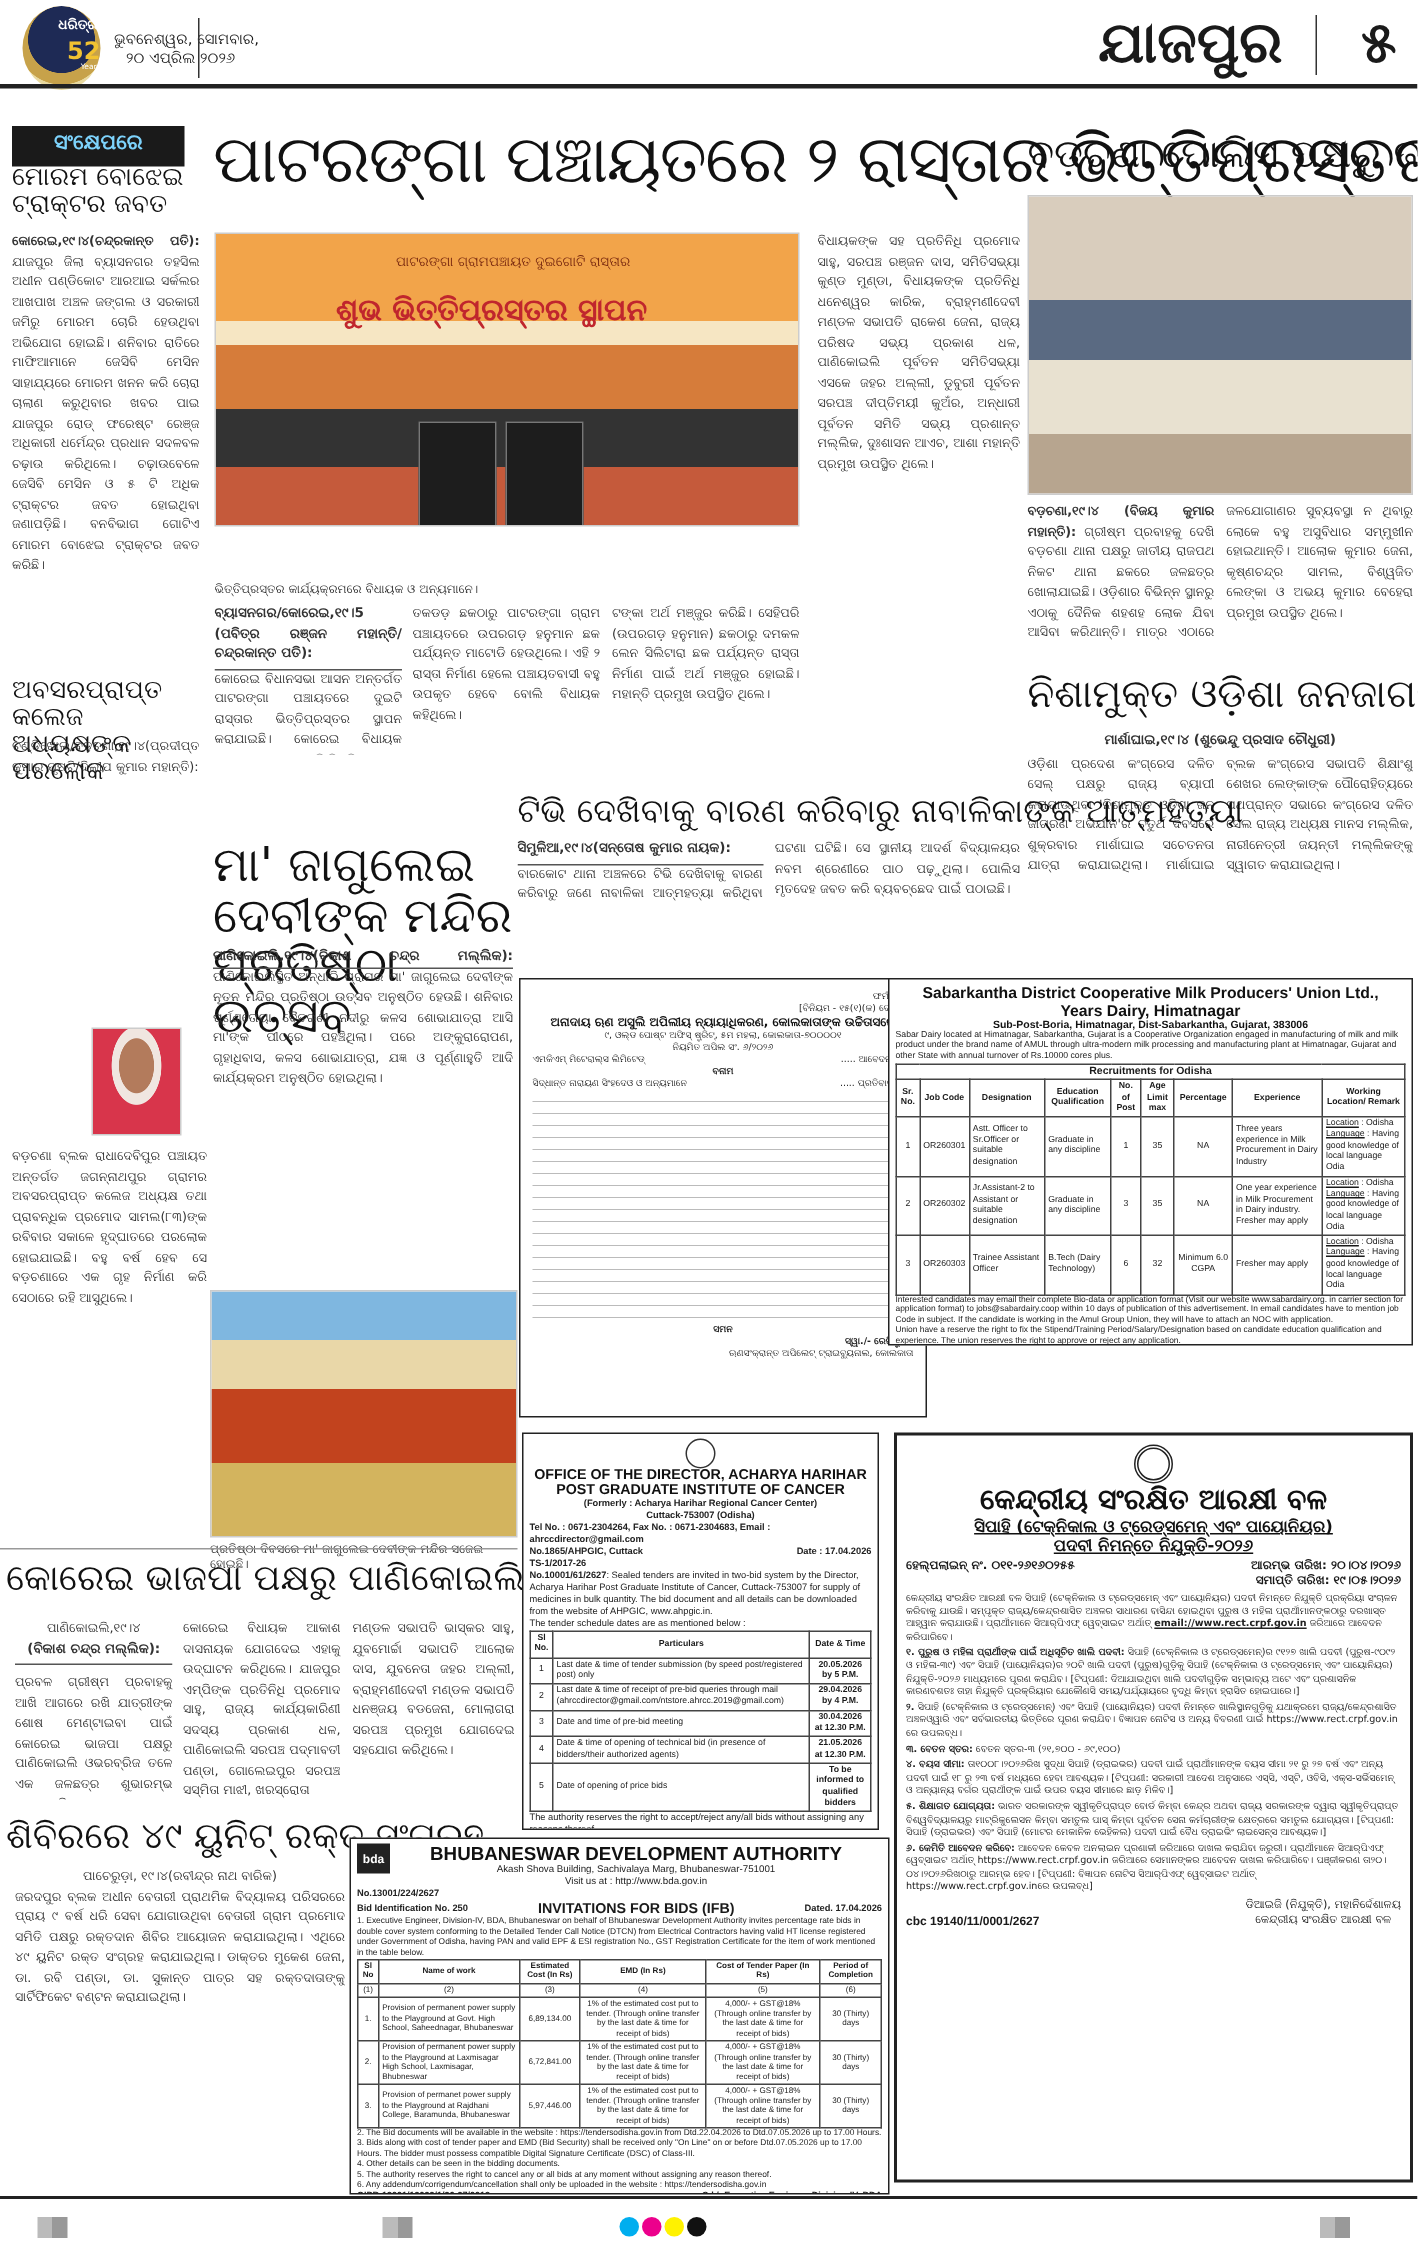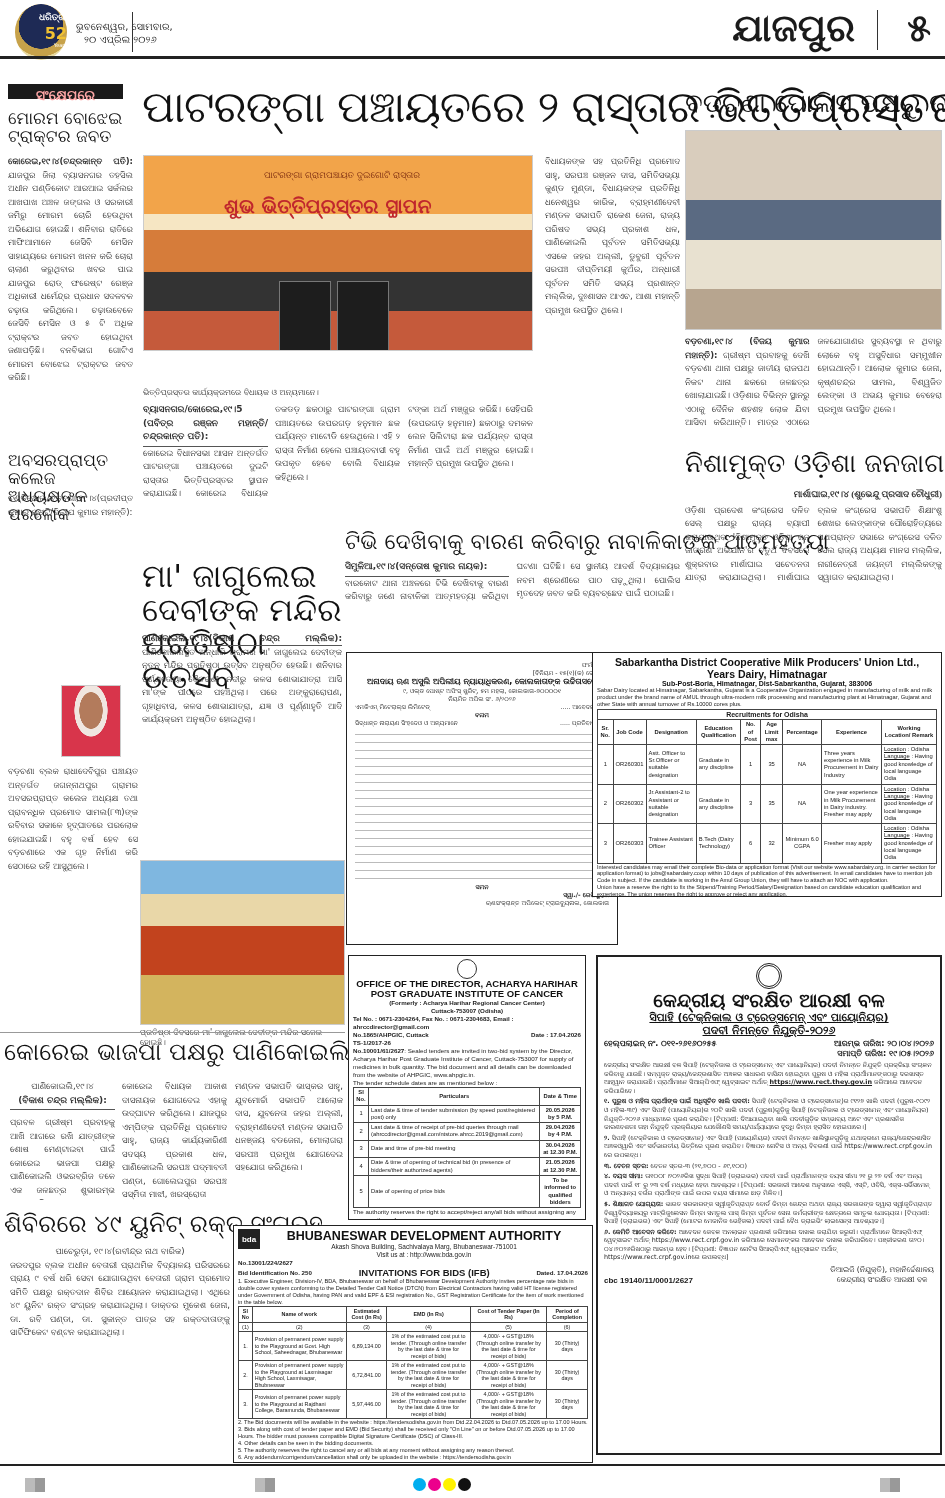--- a/index.html
+++ b/index.html
@@ -12,21 +12,21 @@
   .logo span { position: absolute; width: 100%; text-align: right; color: #f1c232; }
   .logo .l1 { top: 8px; font-size: 9px; color: #fff; font-weight: bold; }
   .logo .l2 { top: 20px; font-size: 16px; font-weight: bold; }
   .logo .l3 { top: 38px; font-size: 5px; color: #fff; }
   .dateline { left: 76px; top: 20px; font-size: 10px; line-height: 13px; }
   .vline1 { left: 132px; top: 12px; width: 1px; height: 40px; background: #333; }
   .page-title { right: 90px; top: 6px; font-size: 38px; font-weight: bold; font-family: "DejaVu Sans", sans-serif; }
   .page-num { right: 14px; top: 6px; font-size: 38px; font-weight: bold; }
   .vline2 { right: 67px; top: 10px; width: 1px; height: 40px; background: #333; }
   .rule { left: 0; width: 945px; background: #222; }
-  .section-tag { left: 8px; top: 84px; width: 115px; height: 15px; background: #1a1a1a; color: #fca5a5; font-size: 14px; font-weight: bold; text-align: center; line-height: 22px; }
+  .section-tag { left: 8px; top: 84px; width: 115px; height: 27px; background: #1a1a1a; color: #7dd3fc; font-size: 14px; font-weight: bold; text-align: center; line-height: 22px; }
   .headline { font-weight: bold; line-height: 1.05; color: #111; font-family: "DejaVu Sans", sans-serif; }
   .h-lg { font-size: 44px; letter-spacing: -1px; }
   .h-md { font-size: 26px; }
   .h-sm { font-size: 18px; }
   .body-text { font-size: 8.5px; line-height: 13.5px; color: #333; text-align: justify; overflow: hidden; }
   .dateline-byline { font-size: 9px; font-weight: bold; border-bottom: 1px solid #555; padding-bottom: 2px; }
   .photo { overflow: hidden; border: 1px solid #ccc; }
   .photo1 { left: 143px; top: 155px; width: 390px; height: 196px;
     background: linear-gradient(180deg, #f2a44a 0 30%, #f6e6c3 30% 38%, #d67c3a 38% 60%, #333 60% 80%, #c55a3b 80% 100%); }
   .banner-text { position: absolute; left: 80px; top: 38px; font-size: 20px; color: #c0262d; font-weight: bold; }
@@ -102,21 +102,21 @@
 
 <div class="abs headline h-md" style="left:685px;top:90px;width:260px;font-weight:normal;white-space:nowrap;">ବଡ଼ଚଣା ପୋଲିସ ପକ୍ଷରୁ ଜଳଛତ୍ର</div>
 <div class="abs photo photo2"></div>
 <div class="abs body-text" style="left:685px;top:335px;width:257px;height:110px;column-count:2;column-gap:8px;">
   <b>ବଡ଼ଚଣା,୧୯।୪ (ବିଜୟ କୁମାର ମହାନ୍ତି):</b>
   <span>ଗ୍ରୀଷ୍ମ ପ୍ରବାହକୁ ଦେଖି ବଡ଼ଚଣା ଥାନା ପକ୍ଷରୁ ଜାତୀୟ ରାଜପଥ ନିକଟ ଥାନା ଛକରେ ଜଳଛତ୍ର ଖୋଲାଯାଇଛି। ଓଡ଼ିଶାର ବିଭିନ୍ନ ସ୍ଥାନରୁ ଏଠାକୁ ଦୈନିକ ଶହଶହ ଲୋକ ଯିବା ଆସିବା କରିଥାନ୍ତି। ମାତ୍ର ଏଠାରେ ଜଳଯୋଗାଣର ସୁବ୍ୟବସ୍ଥା ନ ଥିବାରୁ ଲୋକେ ବହୁ ଅସୁବିଧାର ସମ୍ମୁଖୀନ ହୋଇଥାନ୍ତି। ଆଲୋକ କୁମାର ଜେନା, କୃଷ୍ଣଚନ୍ଦ୍ର ସାମଲ, ବିଶ୍ୱଜିତ ଲେଙ୍କା ଓ ଅଭୟ କୁମାର ବେହେରା ପ୍ରମୁଖ ଉପସ୍ଥିତ ଥିଲେ।</span>
 </div>
 
 <div class="abs headline h-md" style="left:685px;top:450px;width:260px;font-weight:normal;white-space:nowrap;">ନିଶାମୁକ୍ତ ଓଡ଼ିଶା ଜନଜାଗରଣ ଅଭିଯାନ</div>
 <div class="abs body-text" style="left:685px;top:488px;width:257px;height:160px;column-count:2;column-gap:8px;">
-  <div class="dateline-byline" style="column-span:all;text-align:right;border:none;font-family:Liberation Serif, serif;">ମାର୍ଶାଘାଇ,୧୯।୪ (ଶୁଭେନ୍ଦୁ ପ୍ରସାଦ ଚୌଧୁରୀ)</div>
+  <div class="dateline-byline" style="column-span:all;text-align:center;border:none;">ମାର୍ଶାଘାଇ,୧୯।୪ (ଶୁଭେନ୍ଦୁ ପ୍ରସାଦ ଚୌଧୁରୀ)</div>
   <span>ଓଡ଼ିଶା ପ୍ରଦେଶ କଂଗ୍ରେସ ଦଳିତ ସେଲ୍ ପକ୍ଷରୁ ରାଜ୍ୟ ବ୍ୟାପୀ କରାଯାଉଥିବା 'ନିଶାମୁକ୍ତ ଓଡ଼ିଶା ଜନ ଜାଗରଣ ଅଭିଯାନ'ର ଚତୁର୍ଥ ଦିବସରେ ଶୁକ୍ରବାର ମାର୍ଶାଘାଇ ସଚେତନତା ଯାତ୍ରା କରାଯାଇଥିଲା। ମାର୍ଶାଘାଇ ବ୍ଲକ କଂଗ୍ରେସ ସଭାପତି ଶିକ୍ଷାଂଶୁ ଶେଖର ଲେଙ୍କାଙ୍କ ପୌରୋହିତ୍ୟରେ ପଥପ୍ରାନ୍ତ ସଭାରେ କଂଗ୍ରେସ ଦଳିତ ସେଲ ରାଜ୍ୟ ଅଧ୍ୟକ୍ଷ ମାନସ ମଲ୍ଲିକ, ନାରୀନେତ୍ରୀ ଜୟନ୍ତୀ ମଲ୍ଲିକଙ୍କୁ ସ୍ୱାଗତ କରାଯାଇଥିଲା।</span>
 </div>
 
 <div class="abs headline h-md" style="left:142px;top:560px;width:200px;font-size:32px;font-weight:normal;">ମା' ଜାଗୁଲେଇ ଦେବୀଙ୍କ ମନ୍ଦିର ପ୍ରତିଷ୍ଠା ଉତ୍ସବ</div>
 <div class="abs body-text" style="left:142px;top:632px;width:200px;height:225px;">
   <div class="dateline-byline" style="display:inline;">ପାଣିକୋଇଲି,୧୯।୪(ବିକାଶ ଚନ୍ଦ୍ର ମଲ୍ଲିକ):</div>
   <span>ପାଣିକୋଇଲିସ୍ଥିତ ଅନ୍ଧାରି ଗ୍ରାମର ମା' ଜାଗୁଲେଇ ଦେବୀଙ୍କ ନୂତନ ମନ୍ଦିର ପ୍ରତିଷ୍ଠା ଉତ୍ସବ ଅନୁଷ୍ଠିତ ହେଉଛି। ଶନିବାର ପୂର୍ଣ୍ଣତୋୟା ବୈତରଣୀ ନଦୀରୁ କଳସ ଶୋଭାଯାତ୍ରା ଆସି ମା'ଙ୍କ ପୀଠରେ ପହଞ୍ଚିଥିଲା। ପରେ ଅଙ୍କୁରାରୋପଣ, ଗୃହାଧିବାସ, କଳସ ଶୋଭାଯାତ୍ରା, ଯଜ୍ଞ ଓ ପୂର୍ଣ୍ଣାହୁତି ଆଦି କାର୍ଯ୍ୟକ୍ରମ ଅନୁଷ୍ଠିତ ହୋଇଥିଲା।</span>
 </div>
 <div class="abs photo photo4"></div>
 <div class="abs caption" style="left:140px;top:1028px;width:205px;">ପ୍ରତିଷ୍ଠା ଦିବସରେ ମା' ଜାଗୁଲେଇ ଦେବୀଙ୍କ ମନ୍ଦିର ସଜେଇ ହୋଇଛି।</div>
@@ -285,21 +285,21 @@
   <div style="width:26px;height:26px;margin:2px auto 0;border:3px double #222;border-radius:50%;"></div>
   <div class="ad-title" style="font-size:19px;line-height:22px;">କେନ୍ଦ୍ରୀୟ ସଂରକ୍ଷିତ ଆରକ୍ଷୀ ବଳ</div>
   <div class="ad-title" style="font-size:11px;text-decoration:underline;">ସିପାହି (ଟେକ୍ନିକାଲ ଓ ଟ୍ରେଡ୍‌ସମେନ୍ ଏବଂ ପାୟୋନିୟର)</div>
   <div class="ad-title" style="font-size:11px;text-decoration:underline;">ପଦବୀ ନିମନ୍ତେ ନିଯୁକ୍ତି-୨୦୨୬</div>
   <div style="display:flex;justify-content:space-between;font-size:8px;font-weight:bold;margin-top:2px;">
     <span>ହେଲ୍ପଲାଇନ୍ ନଂ. ୦୧୧-୨୬୧୬୦୨୫୫</span>
     <span style="text-align:right;"><span>ଆରମ୍ଭ ତାରିଖ: ୨୦।୦୪।୨୦୨୬</span><br><span>ସମାପ୍ତି ତାରିଖ: ୧୯।୦୫।୨୦୨୬</span></span>
   </div>
   <div class="ad-small" style="font-size:6.4px;line-height:8.6px;margin-top:2px;">
     <span>କେନ୍ଦ୍ରୀୟ ସଂରକ୍ଷିତ ଆରକ୍ଷୀ ବଳ ସିପାହି (ଟେକ୍ନିକାଲ ଓ ଟ୍ରେଡ୍‌ସମେନ୍ ଏବଂ ପାୟୋନିୟର) ପଦବୀ ନିମନ୍ତେ ନିଯୁକ୍ତି ପ୍ରକ୍ରିୟା ସଂଚାଳନ କରିବାକୁ ଯାଉଛି। ସମ୍ପୃକ୍ତ ରାଜ୍ୟ/କେନ୍ଦ୍ରଶାସିତ ଅଞ୍ଚଳର ସାଧାରଣ ବାସିନ୍ଦା ହୋଇଥିବା ପୁରୁଷ ଓ ମହିଳା ପ୍ରାର୍ଥୀମାନଙ୍କଠାରୁ ଦରଖାସ୍ତ ଆହ୍ୱାନ କରାଯାଉଛି। ପ୍ରାର୍ଥୀମାନେ ସିଆର୍‌ପିଏଫ୍ ୱେବ୍‌ସାଇଟ ଅର୍ଥାତ୍</span>
-    <span class="link-u">https://www.rect.they.gov.in</span><span> ଜରିଆରେ ଆବେଦନ କରିପାରିବେ।</span>
+    <span class="link-u">email://www.rect.crpf.gov.in</span><span> ଜରିଆରେ ଆବେଦନ କରିପାରିବେ।</span>
   </div>
   <div id="crpf-points">
       <div class="ad-small" style="font-size: 6.4px; line-height: 8.6px; margin-top: 2px;"><b>୧. ପୁରୁଷ ଓ ମହିଳା ପ୍ରାର୍ଥୀଙ୍କ ପାଇଁ ଅଧିସୂଚିତ ଖାଲି ପଦବୀ:</b> ସିପାହି (ଟେକ୍ନିକାଲ ଓ ଟ୍ରେଡ୍‌ସମେନ୍)ର ୯୧୨୭ ଖାଲି ପଦବୀ (ପୁରୁଷ-୯୦୯୨ ଓ ମହିଳା-୩୯) ଏବଂ ସିପାହି (ପାୟୋନିୟର)ର ୨୦ଟି ଖାଲି ପଦବୀ (ପୁରୁଷ)ଗୁଡ଼ିକୁ ସିପାହି (ଟେକ୍ନିକାଲ ଓ ଟ୍ରେଡ୍‌ସମେନ୍ ଏବଂ ପାୟୋନିୟର) ନିଯୁକ୍ତି-୨୦୨୬ ମାଧ୍ୟମରେ ପୂରଣ କରାଯିବ। [ଟିପ୍ପଣୀ: ଦିଆଯାଇଥିବା ଖାଲି ପଦବୀଗୁଡ଼ିକ ସମ୍ଭାବ୍ୟ ଅଟେ ଏବଂ ପ୍ରଶାସନିକ କାରଣବଶତଃ ତାହା ନିଯୁକ୍ତି ପ୍ରକ୍ରିୟାର ଯେକୌଣସି ସମୟ/ପର୍ଯ୍ୟାୟରେ ବୃଦ୍ଧି କିମ୍ବା ହ୍ରାସିତ ହୋଇପାରେ।]</div>
       <div class="ad-small" style="font-size: 6.4px; line-height: 8.6px; margin-top: 2px;"><b>୨. </b> ସିପାହି (ଟେକ୍ନିକାଲ ଓ ଟ୍ରେଡ୍‌ସମେନ୍) ଏବଂ ସିପାହି (ପାୟୋନିୟର) ପଦବୀ ନିମନ୍ତେ ଖାଲିସ୍ଥାନଗୁଡ଼ିକୁ ଯଥାକ୍ରମେ ରାଜ୍ୟ/କେନ୍ଦ୍ରଶାସିତ ଅଞ୍ଚଳଓ୍ୱାରି ଏବଂ ସର୍ବଭାରତୀୟ ଭିତ୍ତିରେ ପୂରଣ କରାଯିବ। ବିଜ୍ଞାପନ ନୋଟିସ ଓ ଅନ୍ୟ ବିବରଣୀ ପାଇଁ https://www.rect.crpf.gov.in ରେ ଉପଲବ୍ଧ।</div>
       <div class="ad-small" style="font-size: 6.4px; line-height: 8.6px; margin-top: 2px;"><b>୩. ବେତନ ସ୍ତର:</b> ବେତନ ସ୍ତର-୩ (୨୧,୭୦୦ - ୬୯,୧୦୦)</div>
       <div class="ad-small" style="font-size: 6.4px; line-height: 8.6px; margin-top: 2px;"><b>୪. ବୟସ ସୀମା:</b> ତା୧୦୦୮।୨୦୨୬ରିଖ ସୁଦ୍ଧା ସିପାହି (ଡ୍ରାଇଭର) ପଦବୀ ପାଇଁ ପ୍ରାର୍ଥୀମାନଙ୍କ ବୟସ ସୀମା ୨୧ ରୁ ୨୭ ବର୍ଷ ଏବଂ ଅନ୍ୟ ପଦବୀ ପାଇଁ ୧୮ ରୁ ୨୩ ବର୍ଷ ମଧ୍ୟରେ ହେବା ଆବଶ୍ୟକ। [ଟିପ୍ପଣୀ: ସରକାରୀ ଆଦେଶ ଅନୁସାରେ ଏସ୍‌ସି, ଏସ୍‌ଟି, ଓବିସି, ଏକ୍ସ-ସର୍ଭିସମେନ୍ ଓ ଅନ୍ୟାନ୍ୟ ବର୍ଗର ପ୍ରାର୍ଥୀଙ୍କ ପାଇଁ ଉପର ବୟସ ସୀମାରେ ଛାଡ଼ ମିଳିବ।]</div>
       <div class="ad-small" style="font-size: 6.4px; line-height: 8.6px; margin-top: 2px;"><b>୫. ଶିକ୍ଷାଗତ ଯୋଗ୍ୟତା:</b> ଭାରତ ସରକାରଙ୍କ ସ୍ୱୀକୃତିପ୍ରାପ୍ତ ବୋର୍ଡ କିମ୍ବା କେନ୍ଦ୍ର ଅଥବା ରାଜ୍ୟ ସରକାରଙ୍କ ଦ୍ୱାରା ସ୍ୱୀକୃତିପ୍ରାପ୍ତ ବିଶ୍ୱବିଦ୍ୟାଳୟରୁ ମାଟ୍ରିକୁଲେସନ କିମ୍ବା ସମତୁଲ ପାସ୍ କିମ୍ବା ପୂର୍ବତନ ସେନା କର୍ମଚାରୀଙ୍କ କ୍ଷେତ୍ରରେ ସମତୁଲ ଯୋଗ୍ୟତା। [ଟିପ୍ପଣୀ: ସିପାହି (ଡ୍ରାଇଭର) ଏବଂ ସିପାହି (ମୋଟର ମେକାନିକ ଭେହିକଲ) ପଦବୀ ପାଇଁ ବୈଧ ଡ୍ରାଇଭିଂ ଲାଇସେନ୍ସ ଆବଶ୍ୟକ।]</div>
       <div class="ad-small" style="font-size: 6.4px; line-height: 8.6px; margin-top: 2px;"><b>୬. କେମିତି ଆବେଦନ କରିବେ:</b> ଆବେଦନ କେବଳ ଅନଲାଇନ ପ୍ରଣାଳୀ ଜରିଆରେ ଦାଖଲ କରାଯିବା ଜରୁରୀ। ପ୍ରାର୍ଥୀମାନେ ସିଆର୍‌ପିଏଫ୍ ୱେବ୍‌ସାଇଟ ଅର୍ଥାତ୍ https://www.rect.crpf.gov.in ଜରିଆରେ ସେମାନଙ୍କର ଆବେଦନ ଦାଖଲ କରିପାରିବେ। ପଞ୍ଜୀକରଣ ତା୨୦।୦୪।୨୦୨୬ରିଖଠାରୁ ଆରମ୍ଭ ହେବ। [ଟିପ୍ପଣୀ: ବିଜ୍ଞାପନ ନୋଟିସ ସିଆର୍‌ପିଏଫ୍ ୱେବ୍‌ସାଇଟ ଅର୍ଥାତ୍ https://www.rect.crpf.gov.inରେ ଉପଲବ୍ଧ]</div>
     </div>
   <div style="display:flex;justify-content:space-between;align-items:flex-end;margin-top:3px;">

